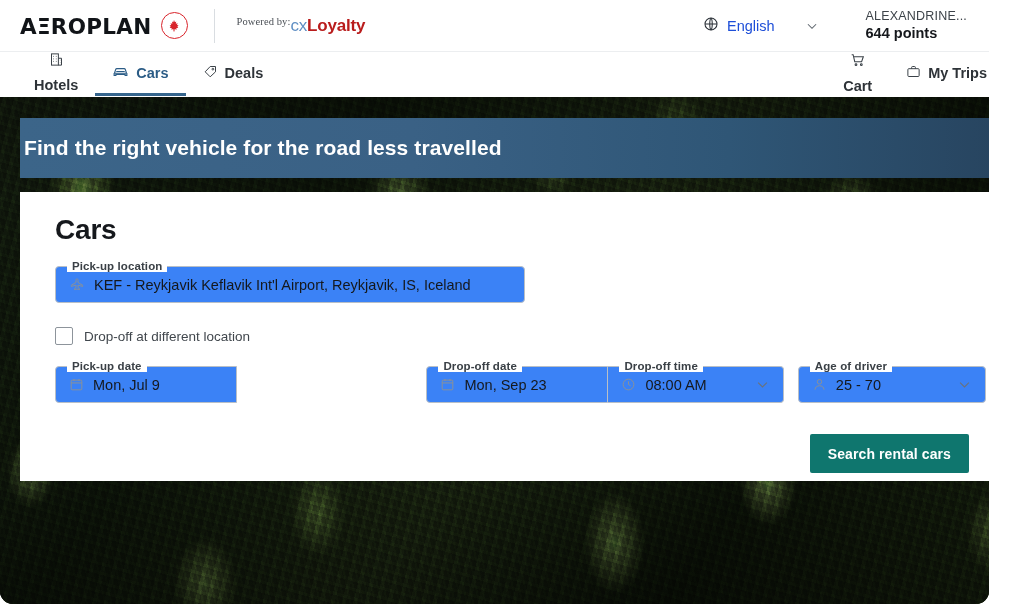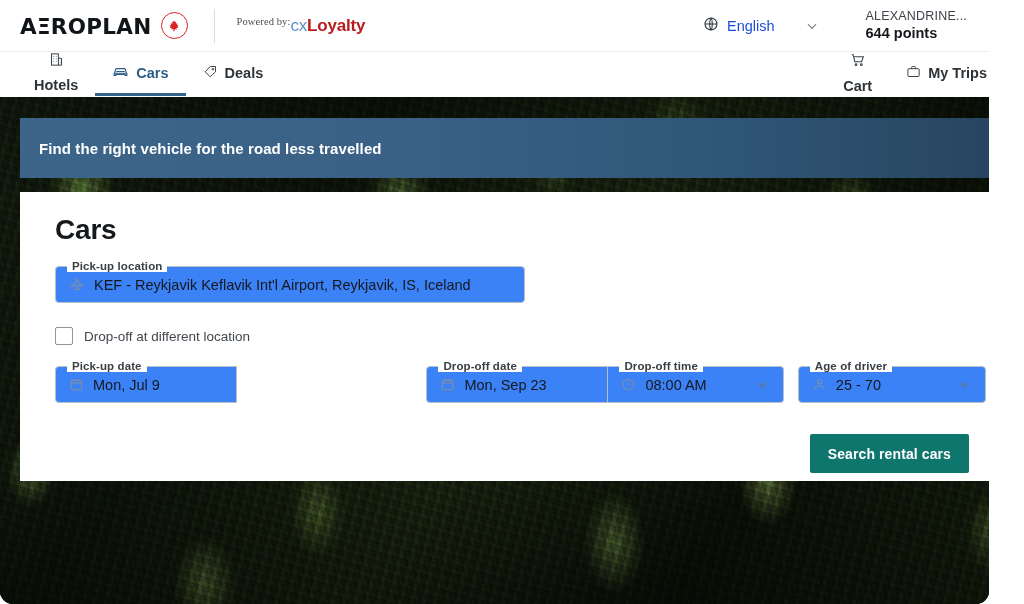--- a/index.html
+++ b/index.html
@@ -226,23 +226,23 @@
     top: 118px;
     width: 984px;
     height: 60px;
     background: linear-gradient(90deg, #3c6589 0%, #3a6185 40%, #2f5676 72%, #27445f 100%);
     display: flex;
     align-items: center;
     z-index: 5;
   }
   .banner-title {
     color: #ffffff;
-    font-size: 15px;
+    font-size: 21px;
     font-weight: bold;
-    padding-left: 19px;
+    padding-left: 4px;
     letter-spacing: 0.1px;
   }
 
   
   .card {
     position: absolute;
     left: 20px;
     top: 192px;
     width: 984px;
     height: 289px;

